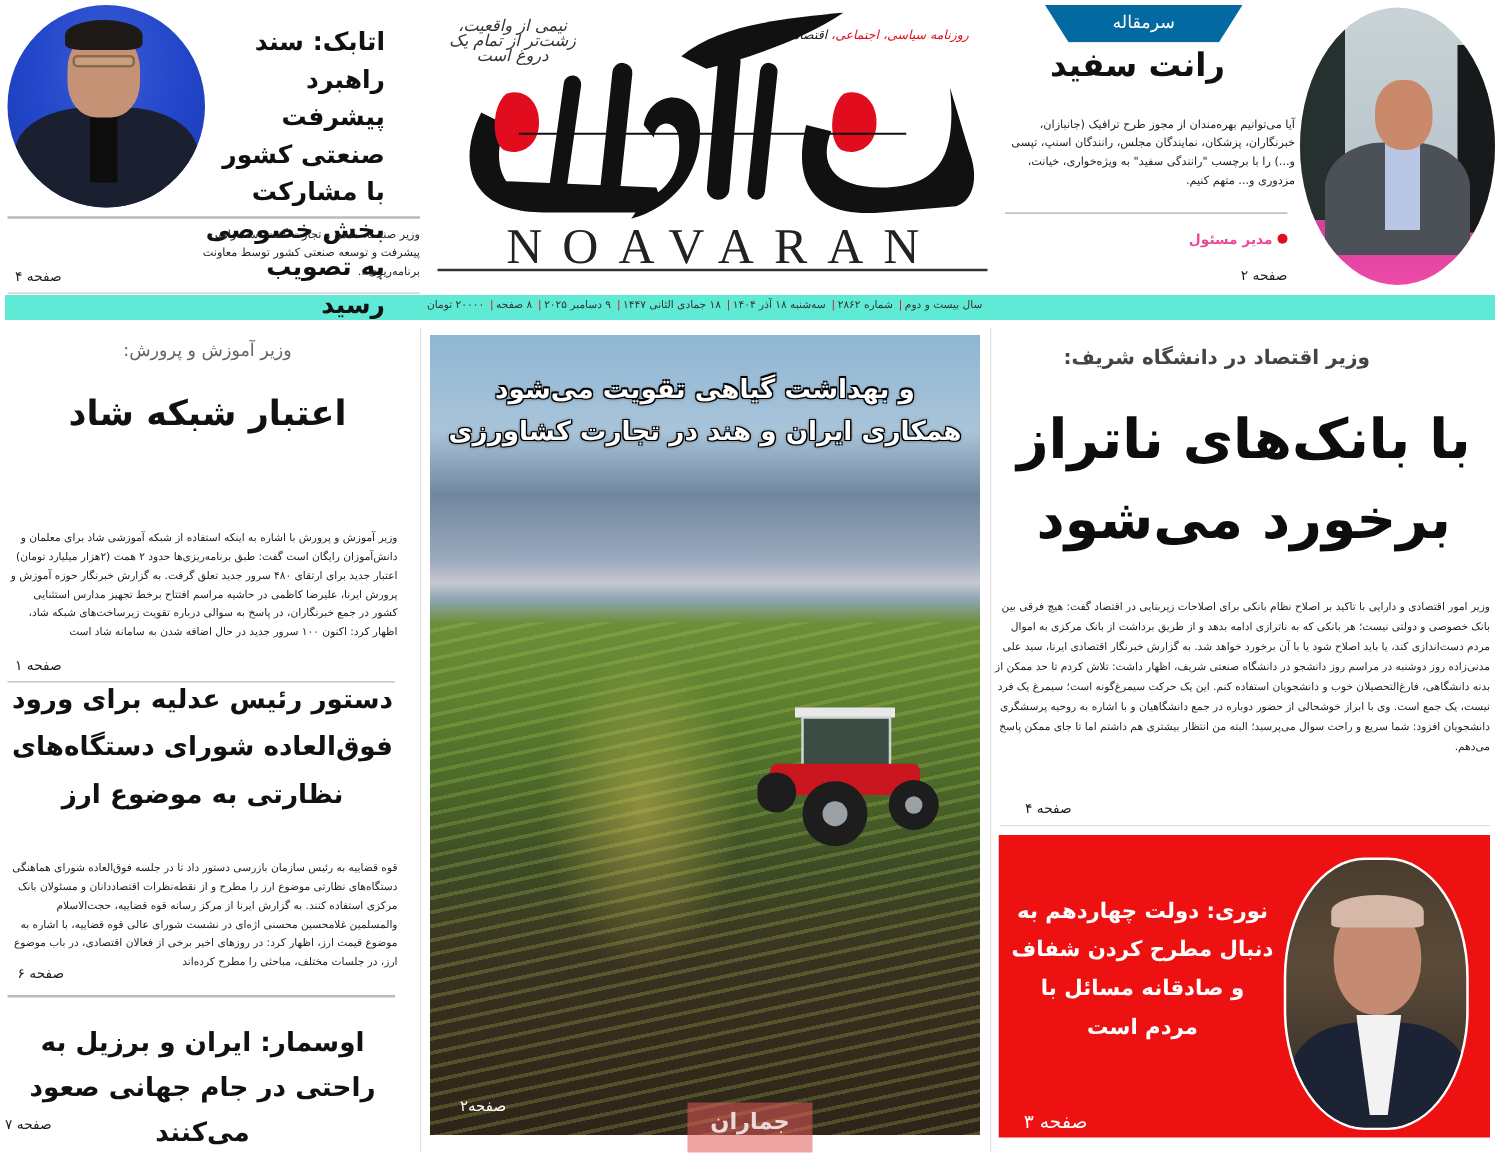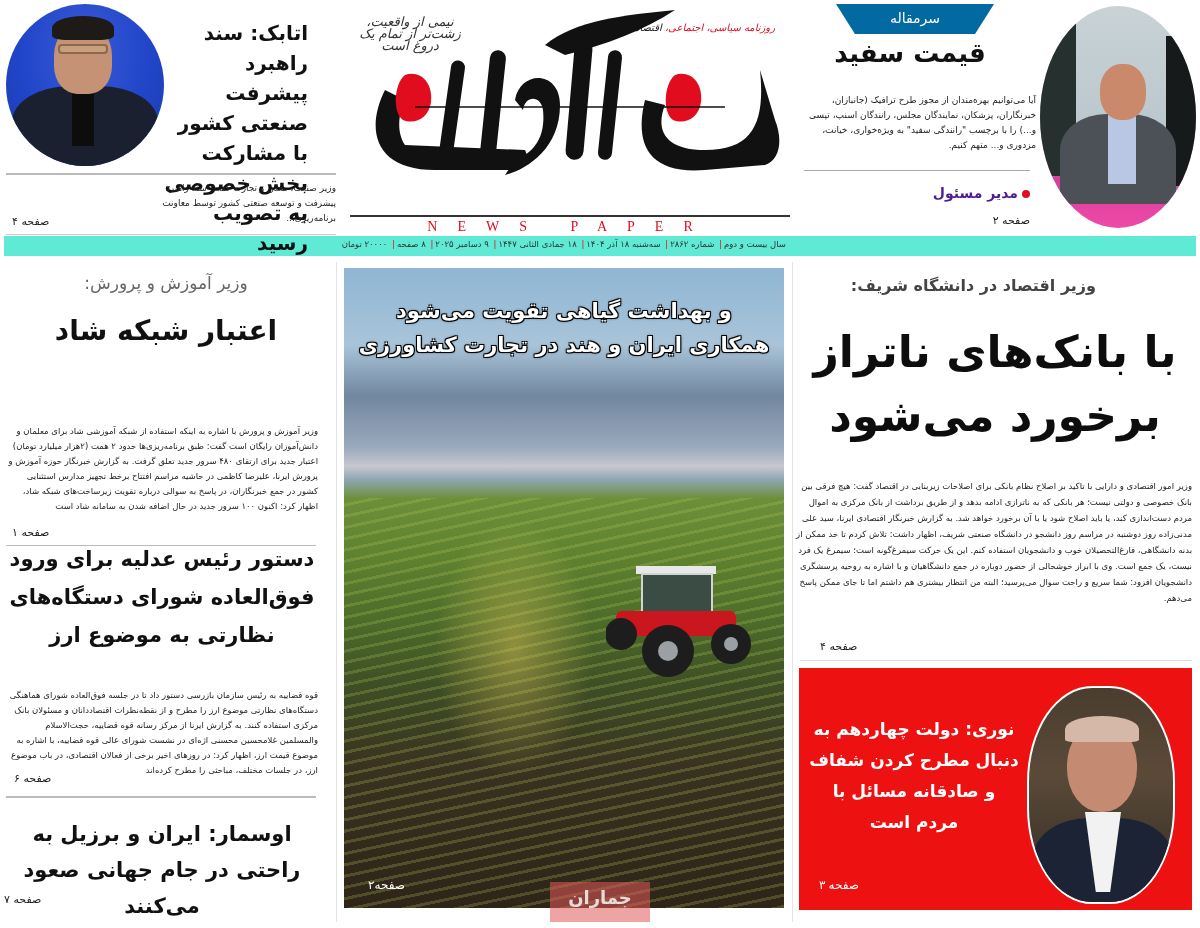--- a/index.html
+++ b/index.html
@@ -36,21 +36,21 @@
   .tl-body .txt { position: absolute; right: 0; top: 0; width: 180px; }
   .tl-body .pg { position: absolute; left: 6px; top: 33px; font-size: 11px; }
   .tl-rule2 { position: absolute; left: 6px; top: 234px; width: 330px; height: 1px; background: #ccc; }
 
   
   .ed-badge { position: absolute; left: 836px; top: 4px; width: 158px; height: 30px; background: #0369a1; clip-path: polygon(0 0, 100% 0, 88% 100%, 12% 100%); border-radius: 0 0 14px 14px; }
   .ed-badge span { display: block; text-align: center; color: #fff; font-size: 14px; line-height: 28px; }
   .ed-title { position: absolute; left: 800px; top: 38px; width: 220px; font-size: 26px; font-weight: bold; color: #111; text-align: center; }
   .ed-body { position: absolute; left: 796px; top: 93px; width: 240px; font-size: 9px; line-height: 15px; color: #222; }
   .ed-rule { position: absolute; left: 804px; top: 170px; width: 226px; height: 1px; background: #aaa; }
-  .ed-author { position: absolute; left: 860px; top: 185px; width: 170px; font-size: 14px; font-weight: bold; color: #4c1d95; }
+  .ed-author { position: absolute; left: 860px; top: 185px; width: 170px; font-size: 11px; font-weight: bold; color: #ec4899; }
   .ed-author .dot { display: inline-block; width: 8px; height: 8px; border-radius: 50%; background: #e10d1f; margin-left: 4px; }
   .ed-pg { position: absolute; left: 860px; top: 214px; width: 170px; font-size: 11px; }
   .ed-photo { position: absolute; left: 1040px; top: 6px; width: 156px; height: 222px; border-radius: 50%; overflow: hidden;
     background: linear-gradient(#c9d3d6 0%, #b9c6cc 60%, #d93d9a 78%, #ee4aa8 100%); }
   .ed-photo .dark { position: absolute; left: 0; top: 10px; width: 36px; height: 160px; background: #26302f; }
   .ed-photo .dark2 { position: absolute; right: 0; top: 30px; width: 30px; height: 150px; background: #161a1a; }
   .ed-photo .head { position: absolute; left: 60px; top: 58px; width: 46px; height: 56px; border-radius: 45%; background: #c9896a; }
   .ed-photo .suit { position: absolute; left: 20px; top: 108px; width: 116px; height: 90px; border-radius: 40% 40% 10% 10%; background: #4c5158; }
   .ed-photo .shirt { position: absolute; left: 68px; top: 108px; width: 28px; height: 70px; background: #b9c6e4; }
 
@@ -62,42 +62,42 @@
   .hero-sun { position: absolute; left: 90px; top: 250px; width: 160px; height: 260px; background: radial-gradient(ellipse, rgba(230,200,90,0.45) 0%, rgba(230,200,90,0) 70%); }
   .hero-title { position: absolute; left: 0; top: 26px; width: 100%; text-align: center; color: #fff; font-size: 21px; font-weight: bold; line-height: 34px;
     text-shadow: 0 0 3px #000, 1px 1px 0 #000, -1px -1px 0 #000, 1px -1px 0 #000, -1px 1px 0 #000; }
   .tractor { position: absolute; left: 262px; top: 288px; width: 150px; height: 130px; }
   .hero-pg { position: absolute; left: 24px; top: 610px; color: #fff; font-size: 12px; }
 
   .watermark { position: absolute; left: 550px; top: 882px; width: 100px; height: 40px; background: rgba(225,90,90,0.55); }
   .watermark span { display: block; text-align: center; color: rgba(255,255,255,0.8); font-size: 18px; font-weight: bold; line-height: 32px; }
 
   
-  .l-kicker { position: absolute; left: 6px; top: 273px; width: 320px; text-align: center; font-size: 17px; color: #666; }
+  .l-kicker { position: absolute; left: 6px; top: 273px; width: 320px; text-align: center; font-size: 14px; color: #666; }
   .l-head1 { position: absolute; left: 6px; top: 306px; width: 320px; text-align: center; font-size: 28px; font-weight: bold; line-height: 50px; color: #111; }
   .l-body1 { position: absolute; left: 6px; top: 424px; width: 312px; font-size: 8.5px; line-height: 15px; color: #222; }
   .l-pg1 { position: absolute; left: 12px; top: 526px; font-size: 11px; }
   .l-rule1 { position: absolute; left: 6px; top: 545px; width: 310px; height: 1px; background: #bbb; }
   .l-head2 { position: absolute; left: 6px; top: 540px; width: 312px; text-align: center; font-size: 21px; font-weight: bold; line-height: 38px; color: #111; }
   .l-body2 { position: absolute; left: 6px; top: 688px; width: 312px; font-size: 8.5px; line-height: 15px; color: #222; }
   .l-pg2 { position: absolute; left: 14px; top: 772px; font-size: 11px; }
   .l-rule2 { position: absolute; left: 6px; top: 796px; width: 310px; height: 2px; background: #bbb; }
   .l-head3 { position: absolute; left: 6px; top: 816px; width: 312px; text-align: center; font-size: 21px; font-weight: bold; line-height: 36px; color: #111; }
   .l-pg3 { position: absolute; left: 4px; top: 893px; font-size: 11px; }
 
   
   .r-kicker { position: absolute; left: 800px; top: 276px; width: 296px; text-align: right; font-size: 16px; font-weight: bold; color: #444; }
   .r-head { position: absolute; left: 800px; top: 320px; width: 390px; text-align: center; font-size: 44px; font-weight: bold; line-height: 64px; color: #0d0d0d; letter-spacing: 1px; }
   .r-body { position: absolute; left: 796px; top: 478px; width: 396px; font-size: 8.5px; line-height: 16px; color: #222; }
   .r-pg { position: absolute; left: 820px; top: 640px; font-size: 11px; }
   .r-rule { position: absolute; left: 800px; top: 660px; width: 392px; height: 1px; background: #ddd; }
 
   .red-box { position: absolute; left: 799px; top: 668px; width: 393px; height: 242px; background: #ee1111; }
   .red-box .headline { position: absolute; left: 10px; top: 46px; width: 210px; text-align: center; color: #fff; font-size: 17px; font-weight: bold; line-height: 31px; }
-  .red-box .pg { position: absolute; left: 20px; top: 210px; color: #fff; font-size: 12px; font-family: Liberation Serif, serif; }
+  .red-box .pg { position: absolute; left: 20px; top: 220px; color: #fff; font-size: 15px; }
   .red-box .photo { position: absolute; left: 228px; top: 18px; width: 148px; height: 218px; border-radius: 44%; border: 2px solid #fff; overflow: hidden;
     background: linear-gradient(#4a3d2f 0%, #5b4a38 40%, #2f2a26 100%); }
   .red-box .photo .head { position: absolute; left: 38px; top: 34px; width: 70px; height: 90px; border-radius: 48%; background: #c48a72; }
   .red-box .photo .hair { position: absolute; left: 36px; top: 28px; width: 74px; height: 26px; border-radius: 50% 50% 10% 10%; background: #d6b8a8; }
   .red-box .photo .suit { position: absolute; left: 4px; top: 130px; width: 140px; height: 100px; border-radius: 40% 40% 0 0; background: #1c2334; }
   .red-box .photo .shirt { position: absolute; left: 56px; top: 124px; width: 36px; height: 80px; background: #f2f2f2; clip-path: polygon(0 0, 100% 0, 70% 100%, 30% 100%); }
 
   .col-rule-v1 { position: absolute; left: 336px; top: 262px; width: 1px; height: 660px; background: #e3e3e3; }
   .col-rule-v2 { position: absolute; left: 792px; top: 262px; width: 1px; height: 660px; background: #e3e3e3; }
 </style>
@@ -116,22 +116,22 @@
     <rect x="140" y="40" width="16" height="110" rx="8" fill="#111" transform="rotate(6 148 95)"></rect>
     <path d="M170 90 C 175 60, 215 60, 215 95 C 215 140, 180 160, 160 165 L 170 150 C 195 140 200 120 198 100 C 196 85 180 85 178 100 Z" fill="#111"></path>
     <rect x="225" y="30" width="18" height="120" rx="9" fill="#111" transform="rotate(5 234 90)"></rect>
     <path d="M200 35 C 230 10, 280 5, 330 0 C 300 20, 260 35, 220 45 Z" fill="#111"></path>
     <rect x="258" y="40" width="14" height="110" rx="7" fill="#111" transform="rotate(6 265 95)"></rect>
     <path d="M300 90 C 290 130, 300 165, 360 160 L 420 155 C 435 150 438 130 430 110 L 415 60 C 420 110 410 140 360 140 C 320 140 310 120 320 95 Z" fill="#111"></path>
     <path d="M60 65 C 75 60 88 72 86 92 C 84 108 70 115 58 110 C 48 104 48 75 60 65 Z" fill="#e10d1f"></path>
     <path d="M330 65 C 345 60 358 72 356 92 C 354 108 340 115 328 110 C 318 104 318 75 330 65 Z" fill="#e10d1f"></path>
     <line x1="70" y1="97" x2="380" y2="97" stroke="#111" stroke-width="1.5"></line>
   </svg>
+  <div class="logo-en">NOAVARAN</div>
   <div class="logo-rule"></div>
-  <div class="logo-sub">NEWS PAPER</div>
 </div>
 
 <div class="infobar">
   <div class="infobar-text">
     <span>سال بیست و دوم</span><span class="sep">|</span>
     <span>شماره ۲۸۶۲</span><span class="sep">|</span>
     <span>سه‌شنبه ۱۸ آذر ۱۴۰۴</span><span class="sep">|</span>
     <span>۱۸ جمادی الثانی ۱۴۴۷</span><span class="sep">|</span>
     <span>۹ دسامبر ۲۰۲۵</span><span class="sep">|</span>
     <span>۸ صفحه</span><span class="sep">|</span>
@@ -150,21 +150,21 @@
 <div class="tl-rule"></div>
 <div class="tl-body">
   <div class="txt rtl">وزیر صنعت، معدن و تجارت گفت: سند راهبرد پیشرفت و توسعه صنعتی کشور توسط معاونت برنامه‌ریزی...</div>
   <div class="pg rtl">صفحه ۴</div>
 </div>
 <div class="tl-rule2"></div>
 
 <div class="ed-badge">
     <span>سرمقاله</span>
   </div>
-<div class="ed-title">قیمت سفید</div>
+<div class="ed-title">رانت سفید</div>
 <div class="ed-body rtl">آیا می‌توانیم بهره‌مندان از مجوز طرح ترافیک (جانبازان، خبرنگاران، پزشکان، نمایندگان مجلس، رانندگان اسنپ، تپسی و...) را با برچسب "رانندگی سفید" به ویژه‌خواری، خیانت، مزدوری و... متهم کنیم.</div>
 <div class="ed-rule"></div>
 <div class="ed-author rtl"><span class="dot"></span><span>مدیر مسئول</span></div>
 <div class="ed-pg rtl">صفحه ۲</div>
 <div class="ed-photo">
   <div class="dark"></div>
     <div class="dark2"></div>
     <div class="suit"></div>
     <div class="shirt"></div>
     <div class="head"></div>

